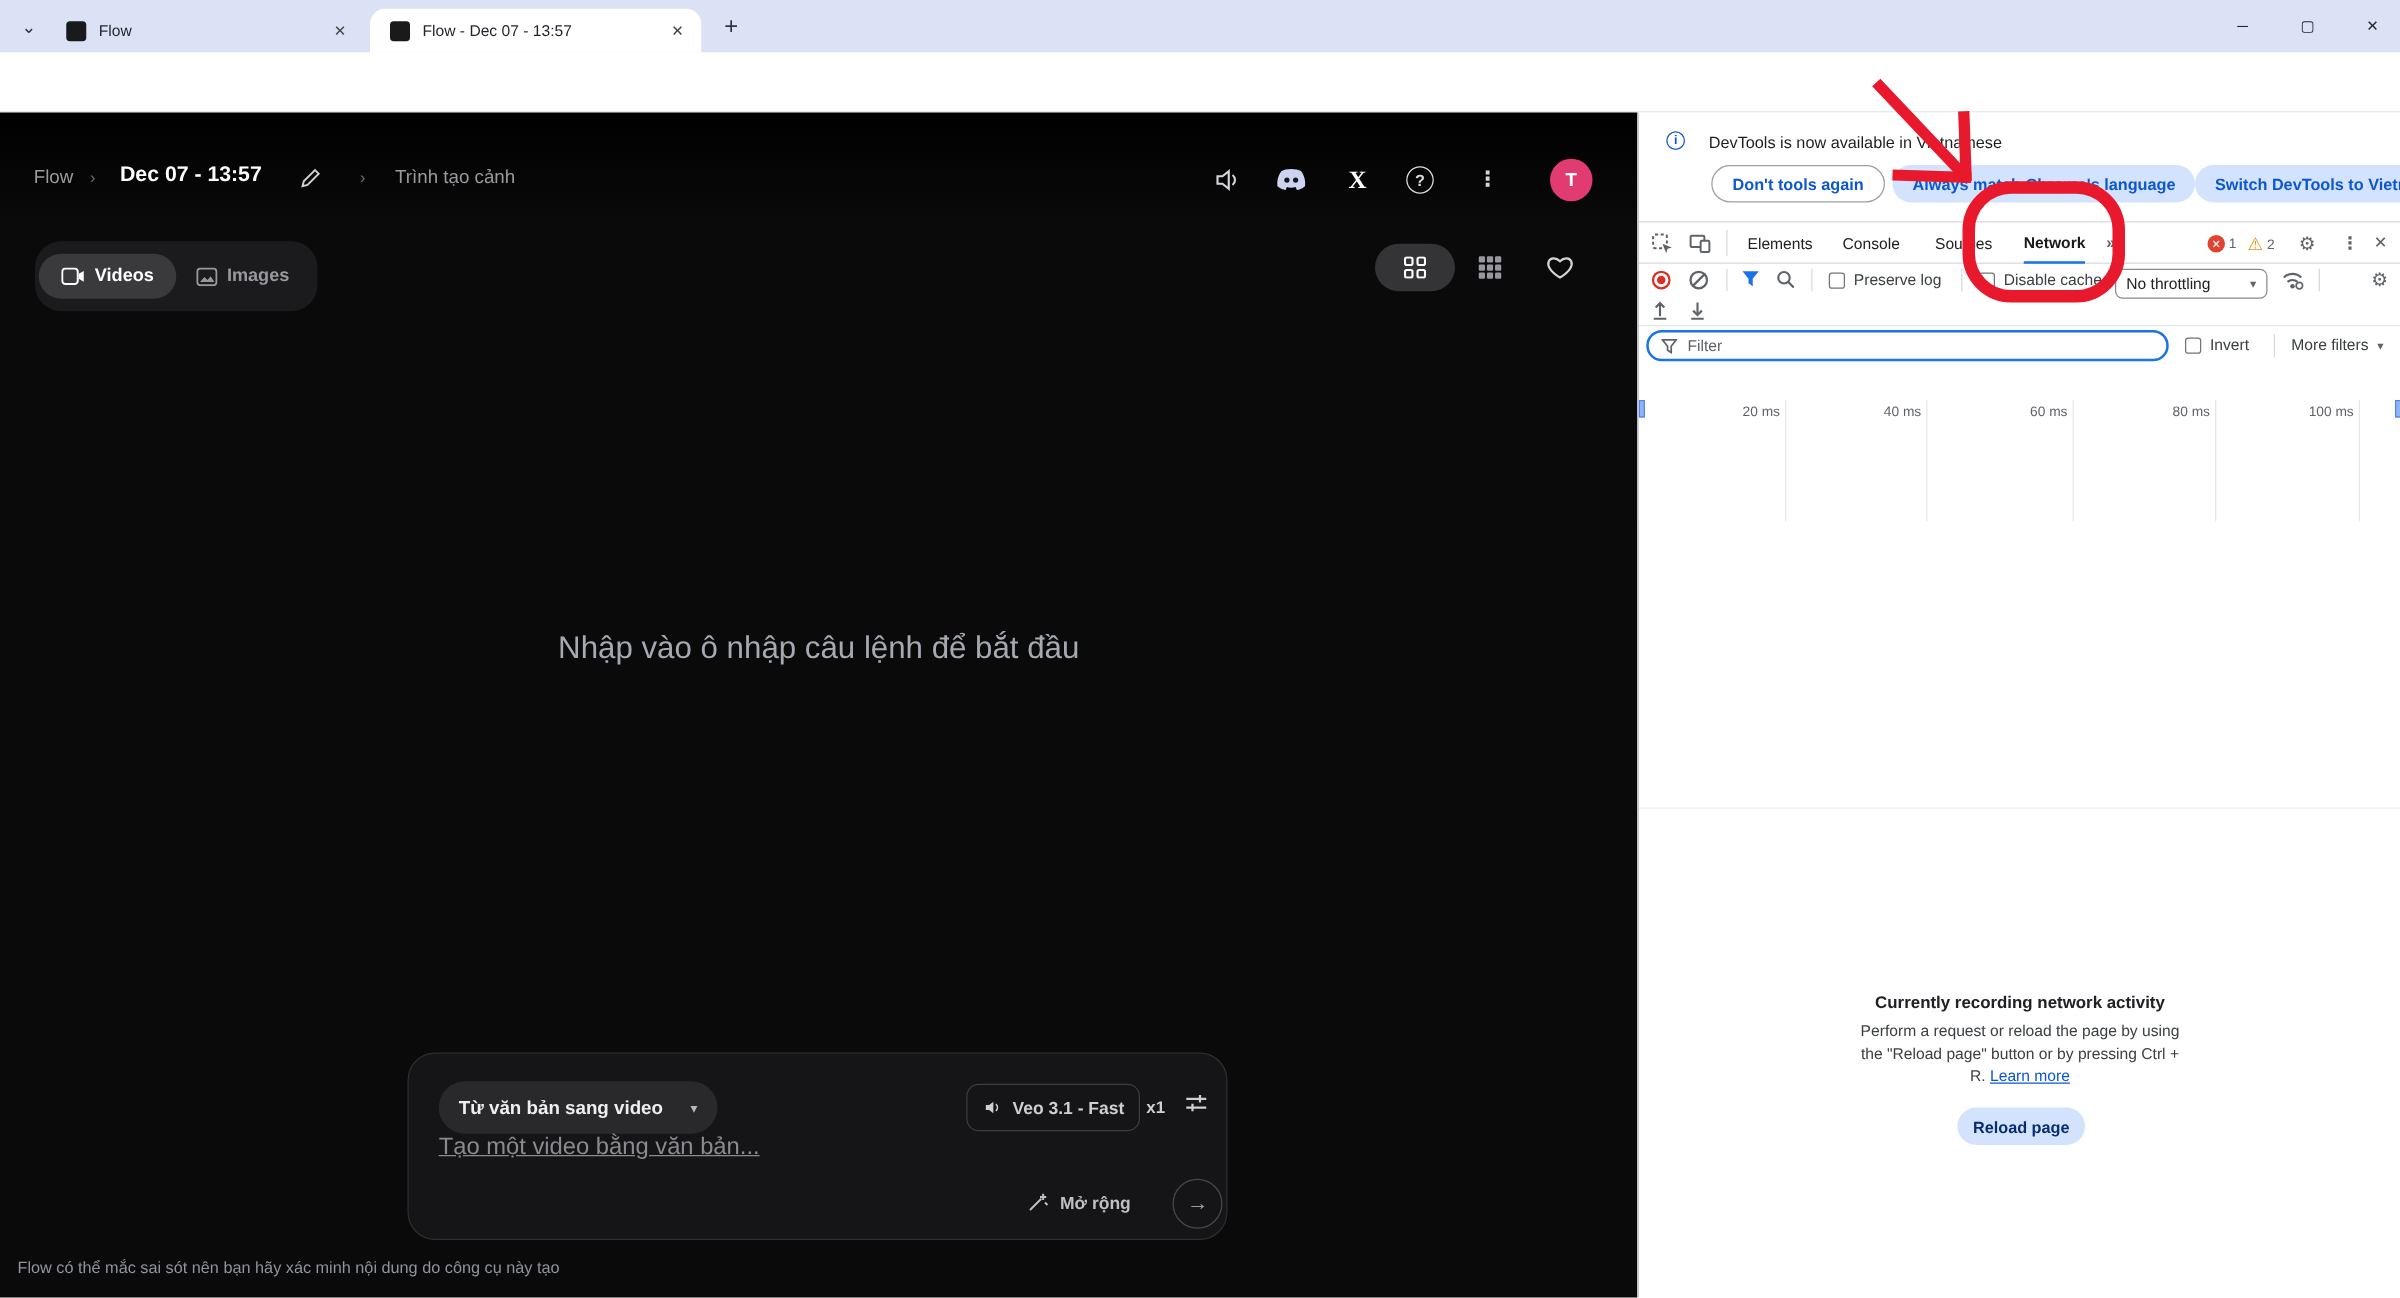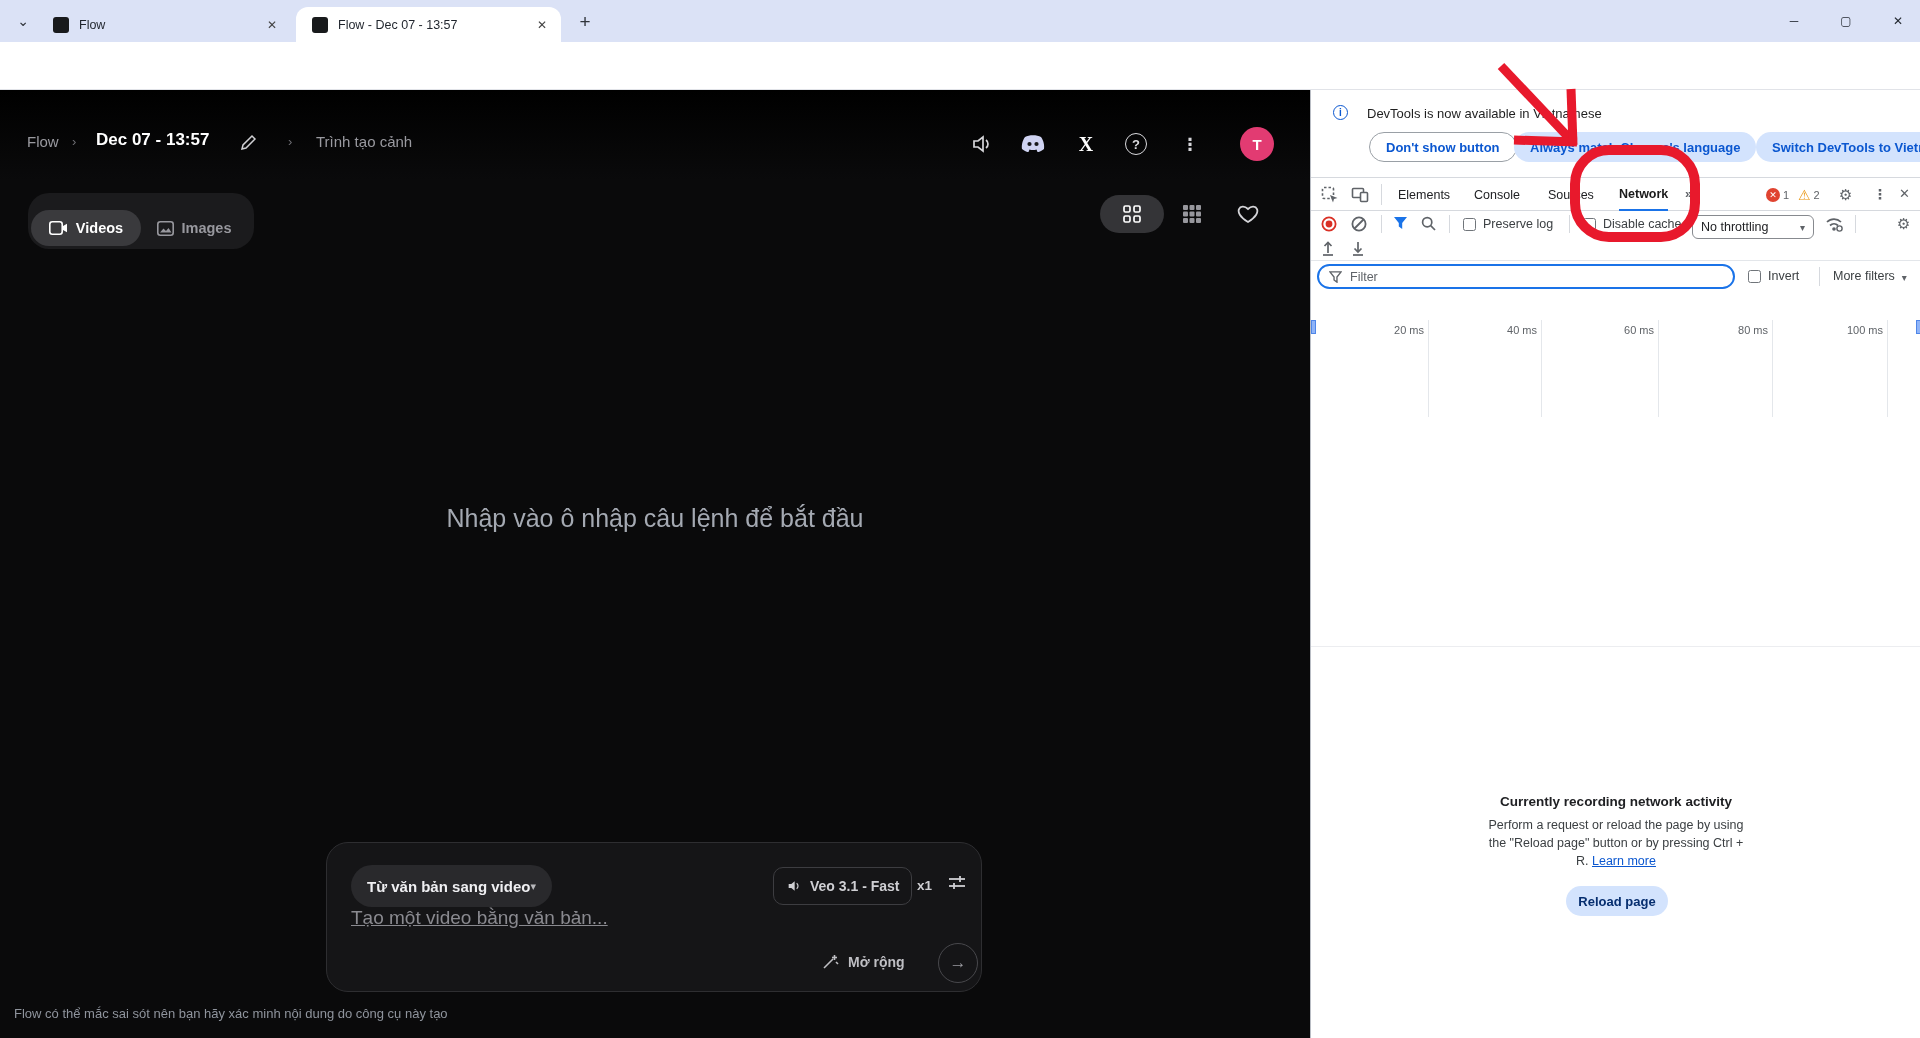--- a/index.html
+++ b/index.html
@@ -23,33 +23,33 @@
   .omni-url { font-size:13.5px; color:#202124; margin-left:10px; }
   .tb-icon { position:absolute; top:55px; color:#5f6368; font-size:17px; }
 
   
   #flow { position:absolute; left:0; top:90px; width:1310px; height:948px; background:linear-gradient(#000 0,#0a0a0b 90px); overflow:hidden; }
   .crumb { position:absolute; top:43px; font-size:15px; color:#9a9aa0; }
   .crumb-sep { position:absolute; top:44px; font-size:13px; color:#6f6f75; }
   .crumb-title { position:absolute; top:40px; font-size:17px; font-weight:bold; color:#fff; }
   .hdr-ico { position:absolute; top:40px; width:28px; height:28px; display:flex; align-items:center; justify-content:center; color:#d6d6da; }
   .avatar-t { position:absolute; left:1240px; top:37px; width:34px; height:34px; border-radius:50%; background:#e23b72; color:#fff; font-size:15px; font-weight:bold; display:flex; align-items:center; justify-content:center; }
-  .seg { position:absolute; left:28px; top:103px; width:226px; height:56px; background:#1b1b1d; border-radius:21px; display:flex; align-items:flex-end; padding:3px; }
+  .seg { position:absolute; left:28px; top:103px; width:226px; height:56px; background:#1b1b1d; border-radius:21px; display:flex; align-items:center; padding:3px; }
   .seg-item { height:36px; border-radius:18px; display:flex; align-items:center; justify-content:center; gap:8px; font-size:14.5px; font-weight:bold; }
   .seg-on { width:110px; background:#3a3a3d; color:#fff; }
   .seg-off { width:106px; color:#98989e; }
   .search-pill { position:absolute; left:810px; top:105px; width:273px; height:38px; background:#222225; border-radius:19px; display:flex; align-items:center; padding:0 14px 0 20px; }
   .search-pill input { flex:1; background:transparent; border:none; outline:none; font-size:14px; color:#cfcfd3; font-family:inherit; }
   .search-pill input::placeholder { color:#85858b; font-weight:bold; }
   .view-toggle { position:absolute; left:1100px; top:105px; height:38px; display:flex; align-items:center; }
   .vt-on { width:64px; height:38px; background:#343437; border-radius:19px; display:flex; align-items:center; justify-content:center; }
   .vt-btn { width:56px; height:38px; display:flex; align-items:center; justify-content:center; }
   .hint { position:absolute; left:0; top:414px; width:100%; text-align:center; font-size:25px; color:#a4a9b2; }
   .composer { position:absolute; left:326px; top:752px; width:656px; height:150px; background:#151517; border:1px solid #2e2e31; border-radius:22px; }
-  .mode-pill { position:absolute; left:24px; top:22px; height:42px; background:#29292c; border-radius:21px; display:flex; align-items:center; gap:0; padding:0 16px; font-size:15px; font-weight:bold; color:#efeff2; }
+  .mode-pill { position:absolute; left:24px; top:22px; height:42px; background:#29292c; border-radius:21px; display:flex; align-items:center; gap:22px; padding:0 16px; font-size:15px; font-weight:bold; color:#efeff2; }
   .model-box { position:absolute; left:446px; top:24px; height:38px; border:1px solid #3d3d41; border-radius:10px; display:flex; align-items:center; gap:8px; padding:0 12px; color:#cfcfd3; font-size:14px; font-weight:bold; }
   .xcount { position:absolute; left:590px; top:35px; font-size:13.5px; font-weight:bold; color:#cfcfd3; }
   .tune2 { position:absolute; left:620px; top:30px; }
   .composer-ph { position:absolute; left:24px; top:64px; font-size:19px; color:#8a8a90;text-decoration:underline; }
   .expand { position:absolute; left:494px; top:110px; display:flex; align-items:center; gap:9px; color:#bfbfc4; font-size:14px; font-weight:bold; }
   .send { position:absolute; left:611px; top:100px; width:40px; height:40px; border-radius:50%; border:1.5px solid #48484c; color:#9b9ba1; font-size:17px; display:flex; align-items:center; justify-content:center; }
   .disclaimer { position:absolute; left:14px; top:916px; font-size:13px; color:#8f949d; }
 
   
   #devtools { position:absolute; left:1310px; top:90px; width:610px; height:948px; background:#fff; border-left:1px solid #b9bdc4; overflow:hidden; font-size:12px; color:#202124; }
@@ -273,21 +273,21 @@
 
   <div class="disclaimer">Flow có thể mắc sai sót nên bạn hãy xác minh nội dung do công cụ này tạo</div>
 </div>
 
 <div id="devtools">
   <div class="info-i">
       <span>i</span>
     </div>
   <div class="notif-msg">DevTools is now available in Vietnamese</div>
   <div class="nbtn ghost" style="left:58px;">
-      <span>Don't show button</span>
+      <span>Don't tools again</span>
     </div>
   <div class="nbtn fill" style="left:203px;">
       <span>Always match Chrome's language</span>
     </div>
   <div class="nbtn fill" style="left:445px;width:200px;">
       <span>Switch DevTools to Vietnamese</span>
     </div>
 
   <div class="dt-tabs">
     <span class="ico" style="left:10px;top:8px;">

